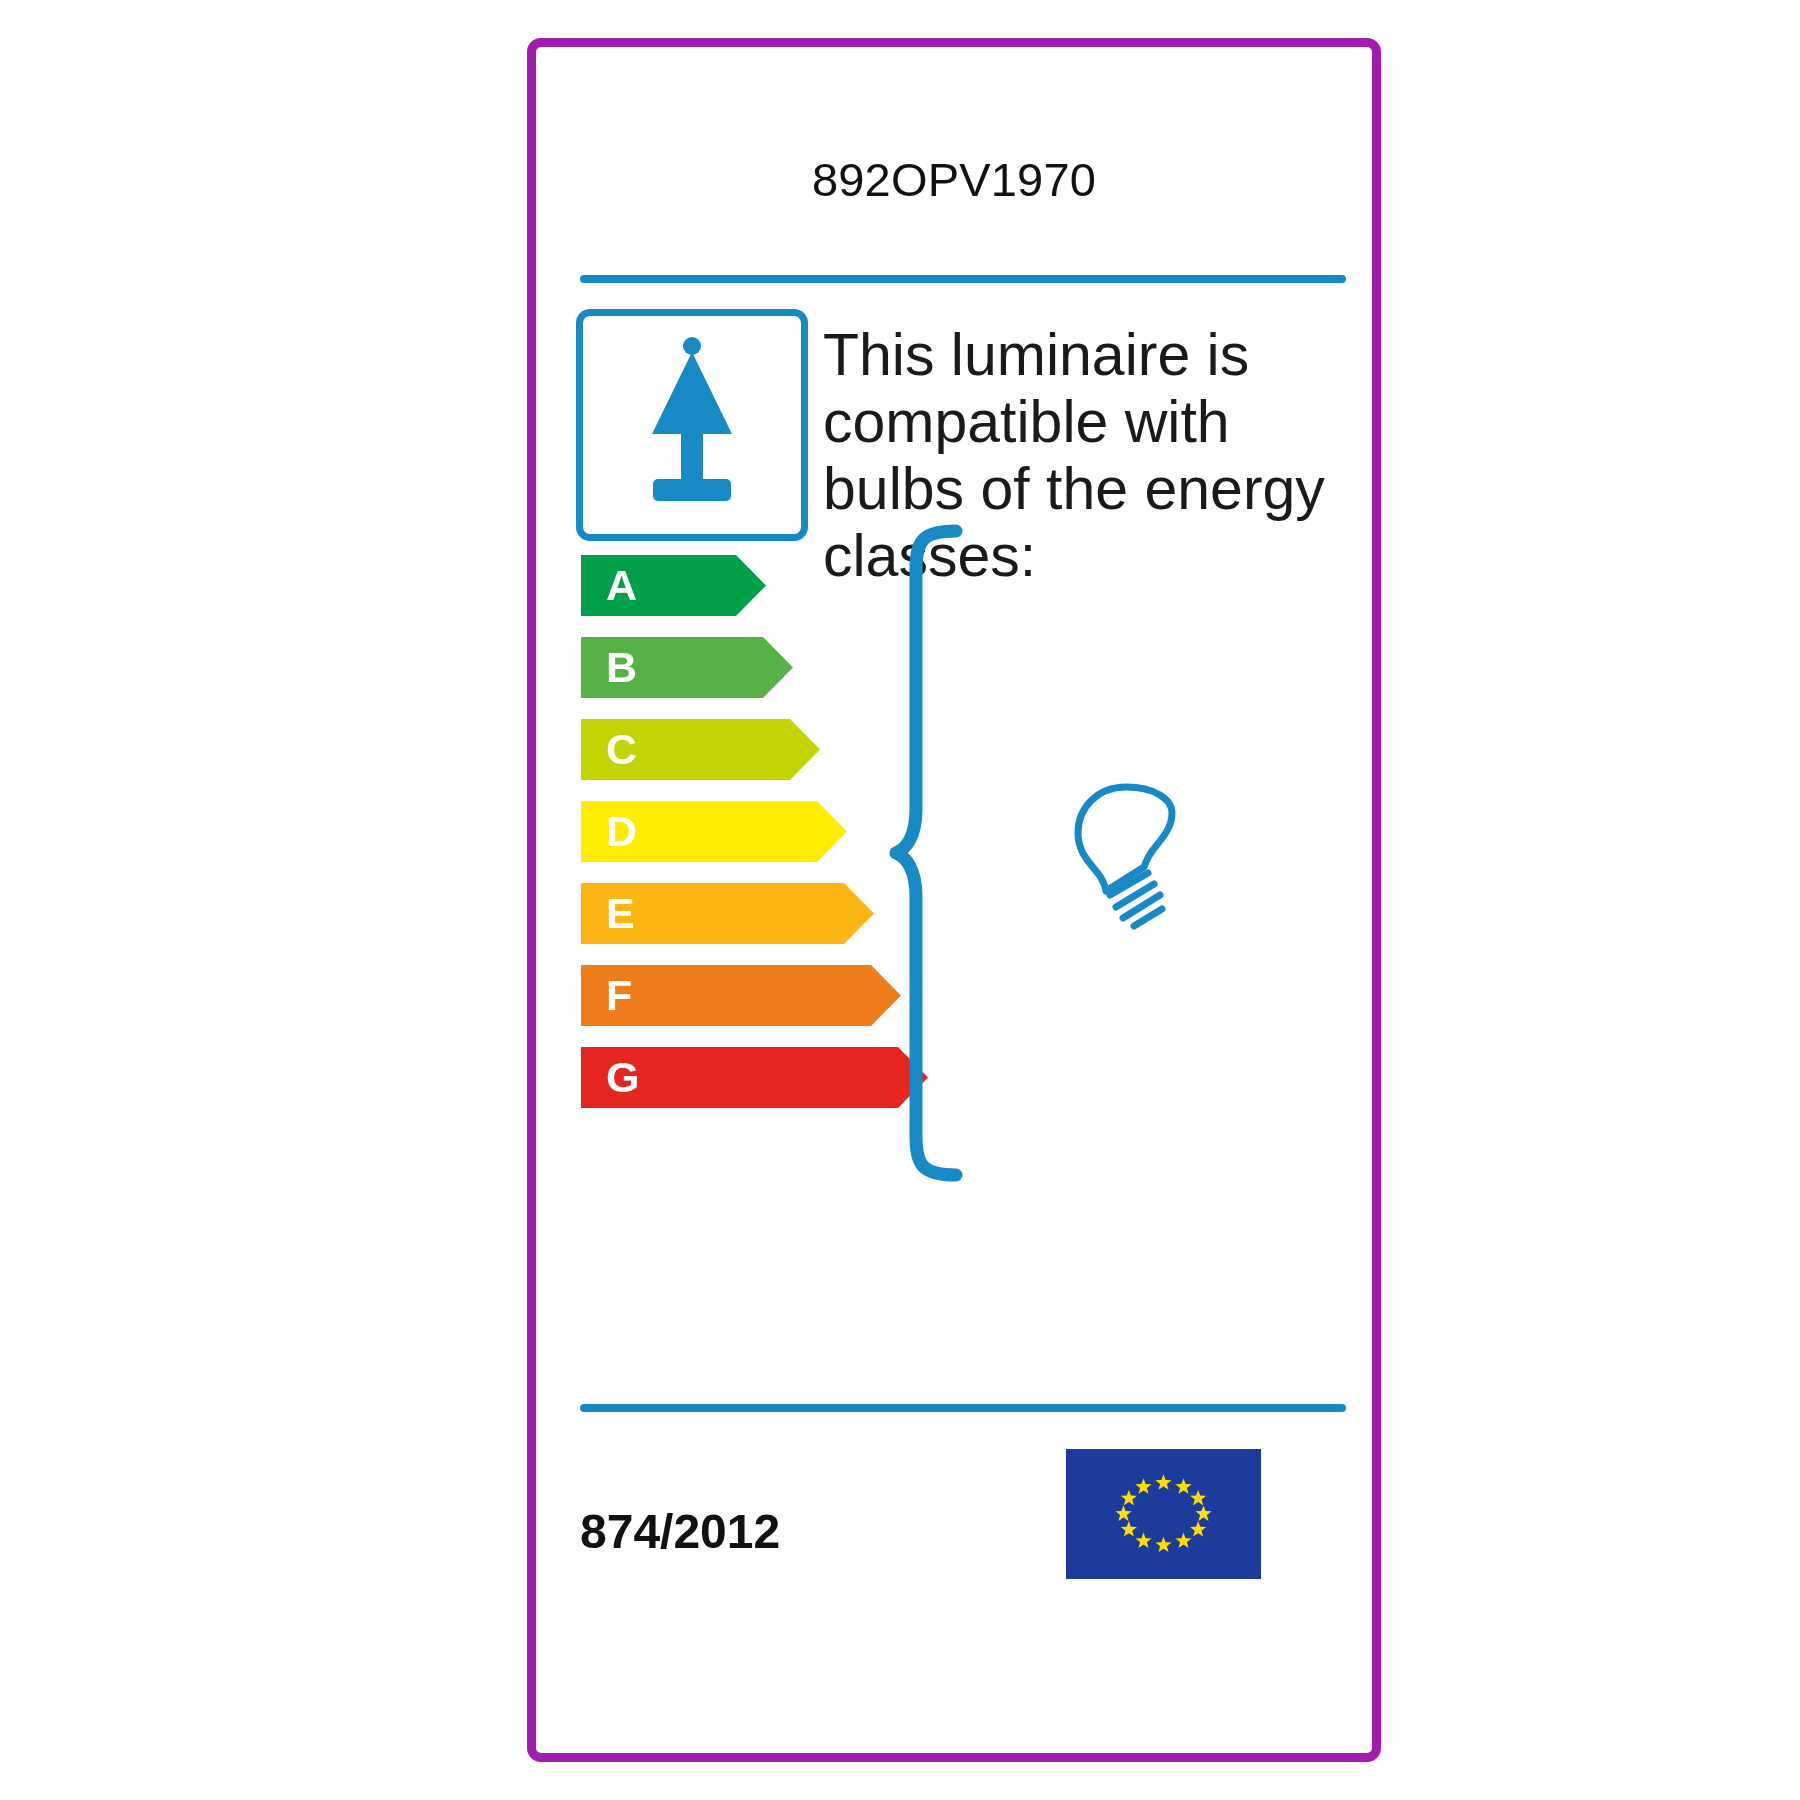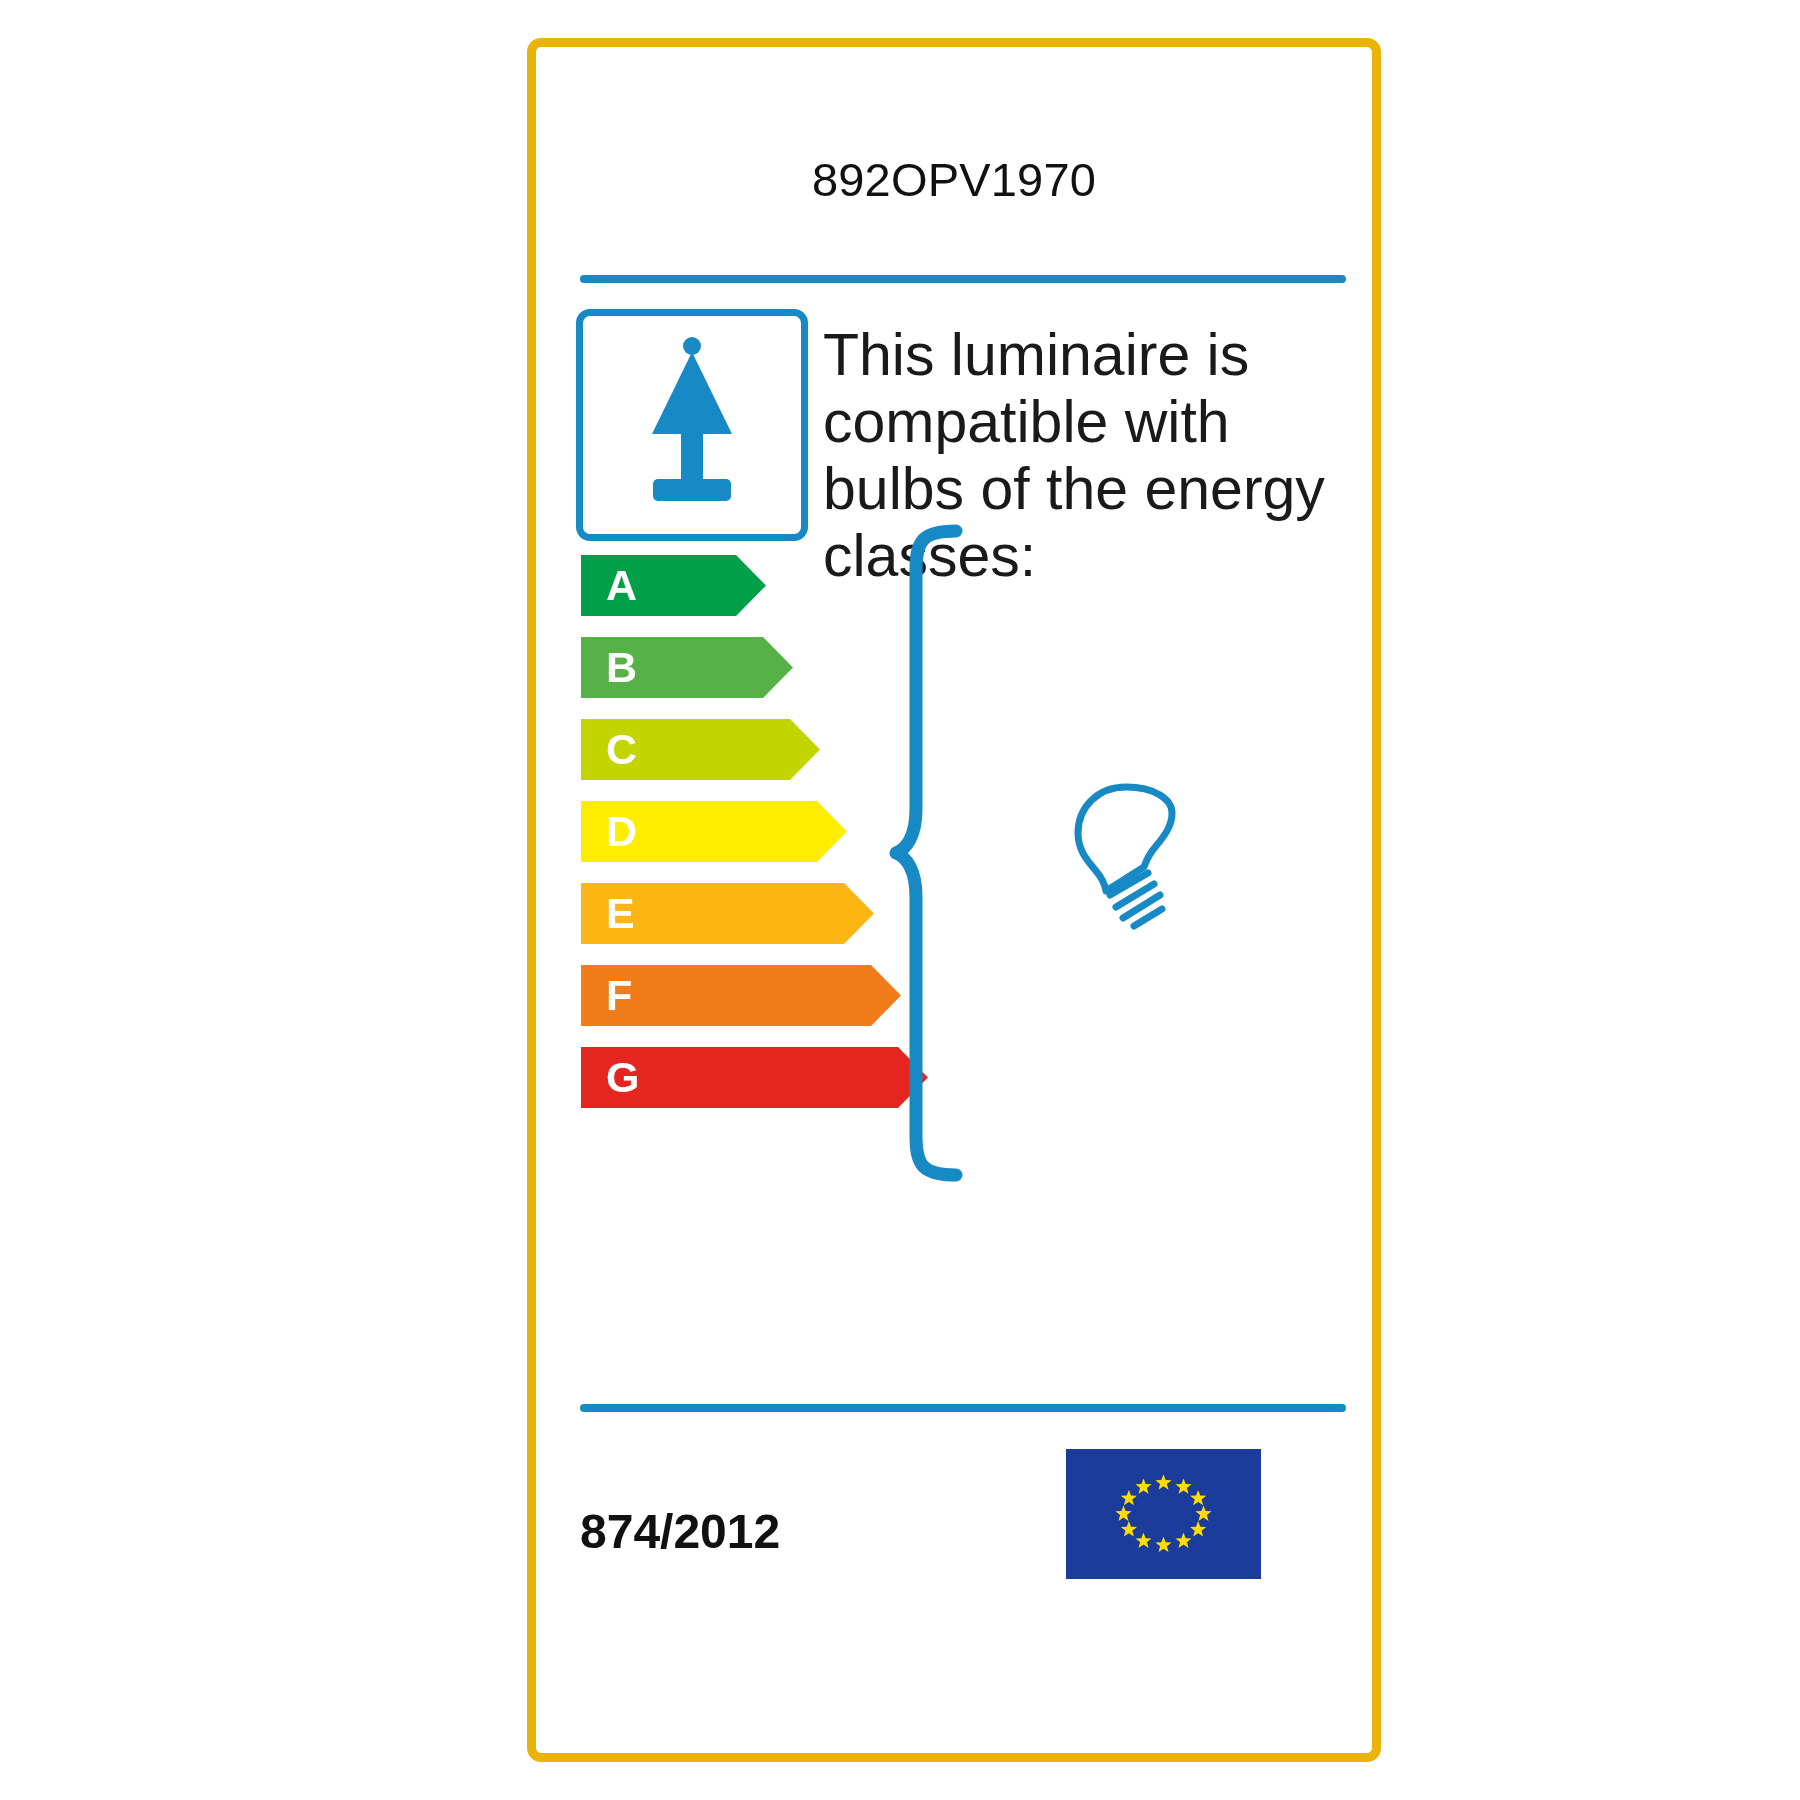--- a/index.html
+++ b/index.html
@@ -14,21 +14,21 @@
     overflow: hidden;
   }
 
   
   #energy-label {
     position: absolute;
     left: 527px;
     top: 38px;
     width: 854px;
     height: 1724px;
-    border: 9px solid #eab308;
+    border: 9px solid #a21caf;
     border-radius: 14px;
     box-sizing: border-box;
     background: #ffffff;
   }
 
   
   #model-code {
     position: absolute;
     left: 0;
     top: 105px;

